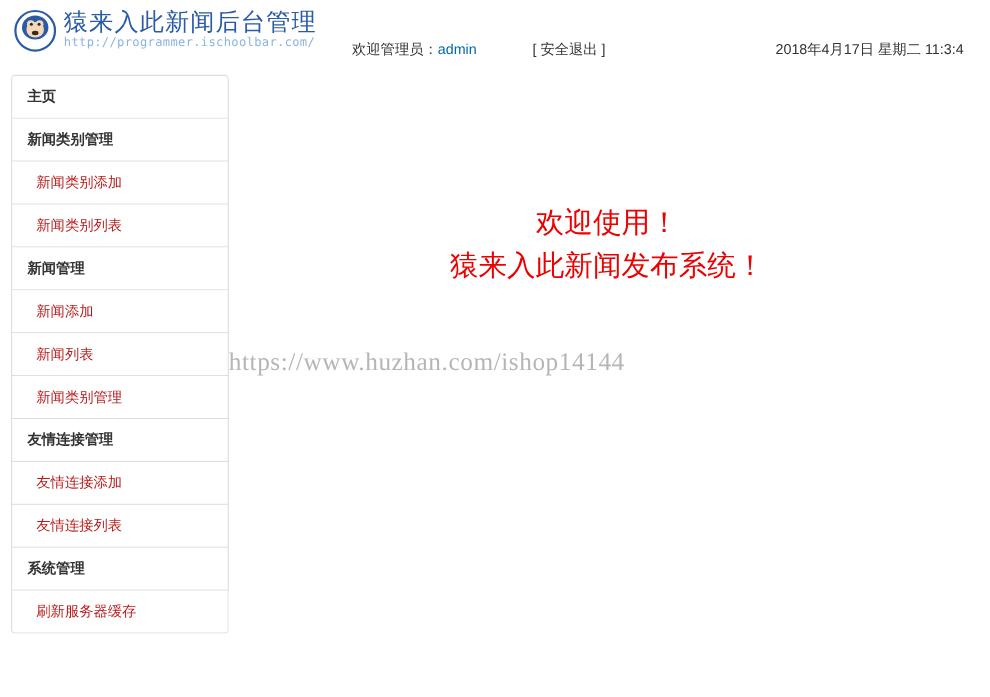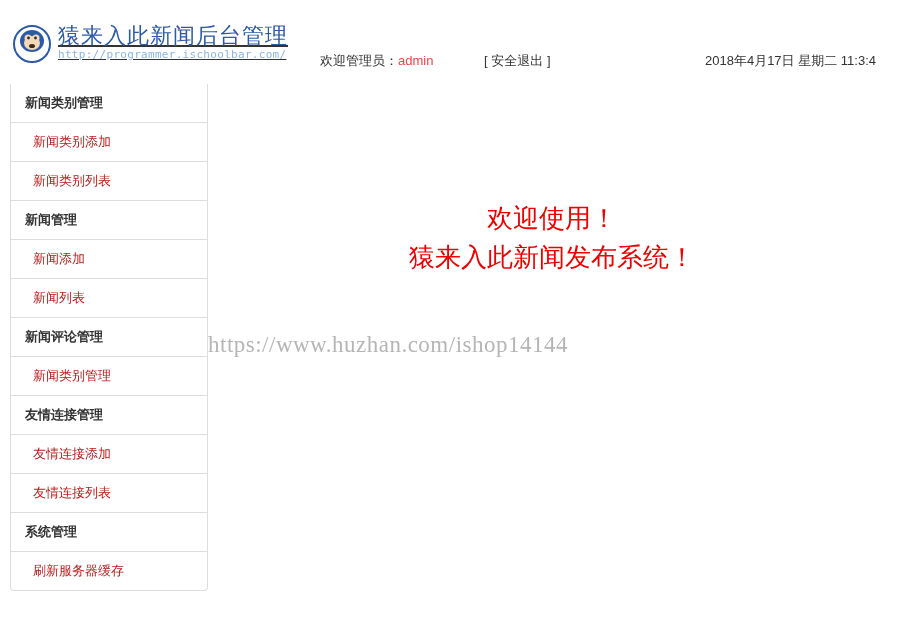--- a/index.html
+++ b/index.html
@@ -1,25 +1,25 @@
 <!DOCTYPE html>
 <html><head>
   <meta charset="utf-8">
   <style>
     * { margin: 0; padding: 0; box-sizing: border-box; }
     body { font-family: "Microsoft YaHei", SimSun, Arial, sans-serif; font-size: 13px; color: #333; background: #fff; width: 900px; }
-    .header { display: flex; align-items: flex-end; padding: 24px 12px 4px 12px; text-decoration: underline; }
+    .header { display: flex; align-items: flex-end; padding: 8px 12px 4px 12px; }
     .logo-block { display: flex; align-items: flex-start; gap: 6px; }
     .logo-icon { width: 40px; height: 40px; flex-shrink: 0; }
     .logo-text { display: flex; flex-direction: column; }
     .logo-title { color: #2b5aa6; font-size: 22px; font-family: "STKaiti", KaiTi, serif; letter-spacing: 1px; line-height: 1.1; }
     .logo-url { color: #8cb4e0; font-size: 11px; font-family: monospace; letter-spacing: 0.3px; }
     .header-bar { display: flex; align-items: center; justify-content: space-between; padding: 0 24px 6px 0; margin-top: -16px; margin-left: 320px; }
     .welcome-block { color: #333; font-size: 13px; }
-    .admin-name { color: #ef4444; }
+    .admin-name { color: #0369a1; }
     .logout-wrap { color: #333; margin-left: 14px; padding-left: 33px; }
     .logout-link { color: #333; text-decoration: none; }
     .datetime { color: #333; font-size: 13px; }
     .body-wrap { display: flex; padding: 8px 4px 18px 10px; }
     .sidebar { width: 198px; flex-shrink: 0; }
     .nav-group-header, .nav-item, .nav-home {
       border: 1px solid #ddd; border-top: none; padding: 10px 12px 10px 14px;
       background: #fff; cursor: pointer; font-size: 13px;
     }
     .nav-home { font-weight: bold; border-top: 1px solid #ddd; border-radius: 4px 4px 0 0; }
@@ -56,30 +56,30 @@
 <div class="header-bar">
   <div class="welcome-block">
     <span>欢迎管理员：</span><span class="admin-name">admin</span>
     <span class="logout-wrap">[ <a href="#" class="logout-link">安全退出</a> ]</span>
   </div>
   <div class="datetime">2018年4月17日 星期二 11:3:4</div>
 </div>
 
 <div class="body-wrap">
   <div class="sidebar">
+    <div class="nav-home">主页</div>
 
     <div class="nav-group-header">新闻类别管理</div>
     <div class="nav-item">新闻类别添加</div>
     <div class="nav-item">新闻类别列表</div>
 
     <div class="nav-group-header">新闻管理</div>
     <div class="nav-item">新闻添加</div>
     <div class="nav-item">新闻列表</div>
 
-    <div class="nav-group-header">新闻评论管理</div>
     <div class="nav-item">新闻类别管理</div>
 
     <div class="nav-group-header">友情连接管理</div>
     <div class="nav-item">友情连接添加</div>
     <div class="nav-item">友情连接列表</div>
 
     <div class="nav-group-header">系统管理</div>
     <div class="nav-item nav-last">刷新服务器缓存</div>
   </div>
 

